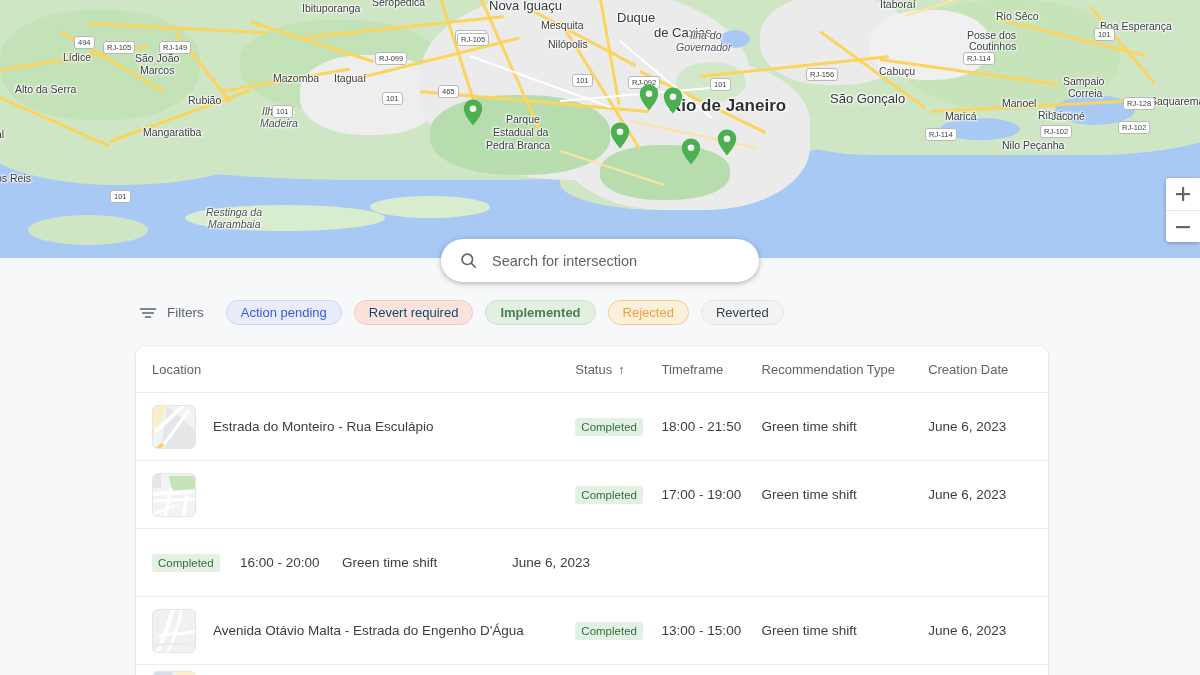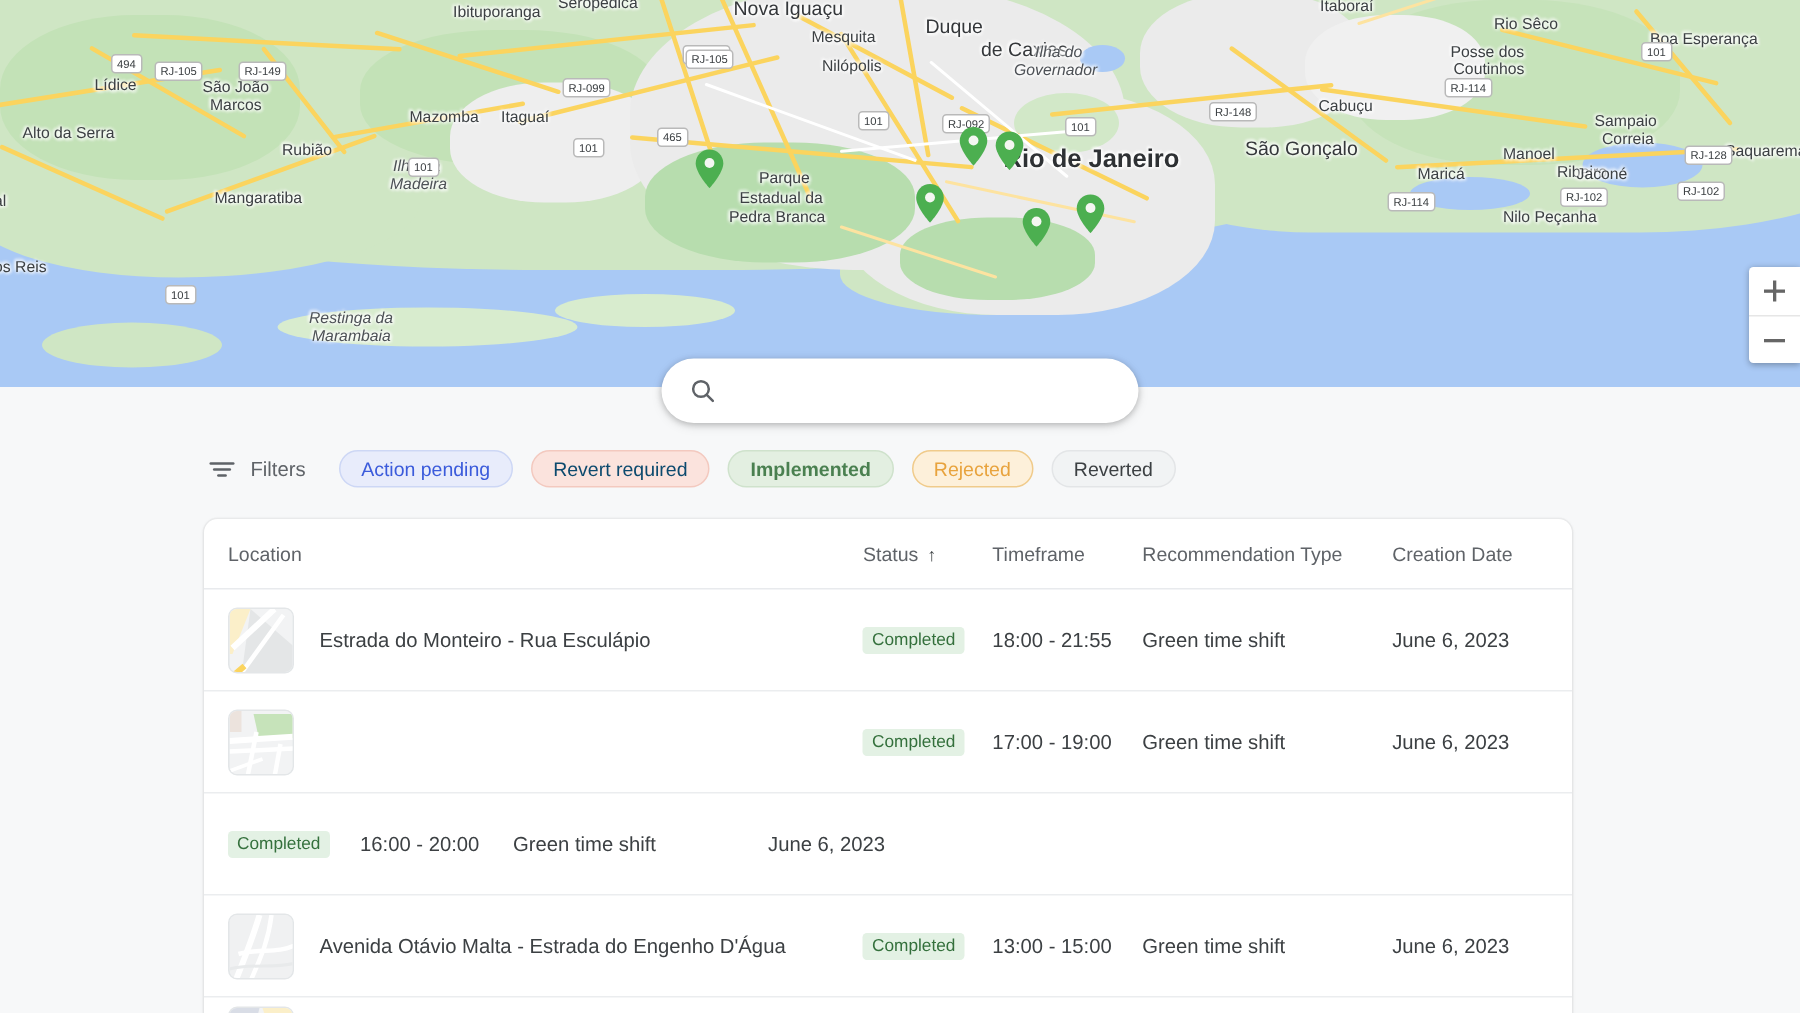--- a/index.html
+++ b/index.html
@@ -364,21 +364,21 @@
       <div class="shield" style="left: 272px; top: 105px;">101</div>
       <div class="shield" style="left: 572px; top: 74px;">101</div>
       <div class="shield" style="left: 628px; top: 76px;">RJ-092</div>
       <div class="shield" style="left: 710px; top: 78px;">101</div>
       <div class="shield" style="left: 1094px; top: 28px;">101</div>
       <div class="shield" style="left: 963px; top: 52px;">RJ-114</div>
       <div class="shield" style="left: 925px; top: 128px;">RJ-114</div>
       <div class="shield" style="left: 1040px; top: 125px;">RJ-102</div>
       <div class="shield" style="left: 1118px; top: 121px;">RJ-102</div>
       <div class="shield" style="left: 1123px; top: 97px;">RJ-128</div>
-      <div class="shield" style="left: 806px; top: 68px;">RJ-148</div>
+      <div class="shield" style="left: 806px; top: 68px;">RJ-156</div>
     </div>
 
   <div id="map-pins">
       <div class="pin" style="left: 463px; top: 99px;">
         <svg width="20" height="27" viewBox="0 0 20 27">
           <path d="M10 0.6C4.9 0.6 0.8 4.7 0.8 9.8c0 6.6 9.2 16.6 9.2 16.6s9.2-10 9.2-16.6C19.2 4.7 15.1 0.6 10 0.6z" fill="#4caf50"></path>
           <circle cx="10" cy="9.7" r="3.3" fill="#f4f6f2"></circle>
         </svg>
       </div>
       <div class="pin" style="left: 639px; top: 84px;">
@@ -428,20 +428,21 @@
   </div>
 </div>
 
 <div id="search-bar">
   <span class="s-icon">
     <svg width="19" height="19" viewBox="0 0 24 24" fill="none" stroke="#5f6368" stroke-width="2.1" stroke-linecap="round">
       <circle cx="10.5" cy="10.5" r="6.6"></circle>
       <line x1="15.4" y1="15.4" x2="20.5" y2="20.5"></line>
     </svg>
   </span>
+  <input id="search-input" type="text" placeholder="Search for intersection" style="">
 </div>
 
 <div id="filter-row">
   <span>
     <svg id="filters-icon" viewBox="0 0 20 20" fill="none" stroke="#5f6368" stroke-width="1.7" stroke-linecap="round">
       <line x1="2.5" y1="6" x2="17.5" y2="6"></line>
       <line x1="4.8" y1="10" x2="15.2" y2="10"></line>
       <line x1="7.6" y1="14" x2="12.4" y2="14"></line>
     </svg>
   </span>
@@ -474,21 +475,21 @@
               <path d="M0 0 L14 0 L2 30 L0 30 Z" fill="#fbefc9"></path>
               <path d="M14 0 L44 26 L44 44 L8 44 Z" fill="#e4e6e7"></path>
               <path d="M2 26 L30 0" stroke="#ffffff" stroke-width="4" fill="none"></path>
               <path d="M7 44 L36 4" stroke="#ffffff" stroke-width="3" fill="none"></path>
               <path d="M10 38 L3 44" stroke="#fbd45e" stroke-width="4" fill="none"></path>
             </svg>
           </div>
           <span class="loc-name">Estrada do Monteiro - Rua Esculápio</span>
         </div>
         <div class="c-stat"><span class="badge">Completed</span></div>
-        <div class="c-time">18:00 - 21:55</div>
+        <div class="c-time">18:00 - 21:50</div>
         <div class="c-rec">Green time shift</div>
         <div class="c-date">June 6, 2023</div>
       </div>
       <div class="t-row">
         <div class="c-loc">
           <div class="thumb">
             <svg width="44" height="44" viewBox="0 0 44 44">
               <rect width="44" height="44" fill="#f2f3f4"></rect>
               <path d="M16 2 L44 2 L44 18 L20 20 Z" fill="#c6e3ba"></path>
               <rect x="0" y="0" width="8" height="14" fill="#ece3dd"></rect>

